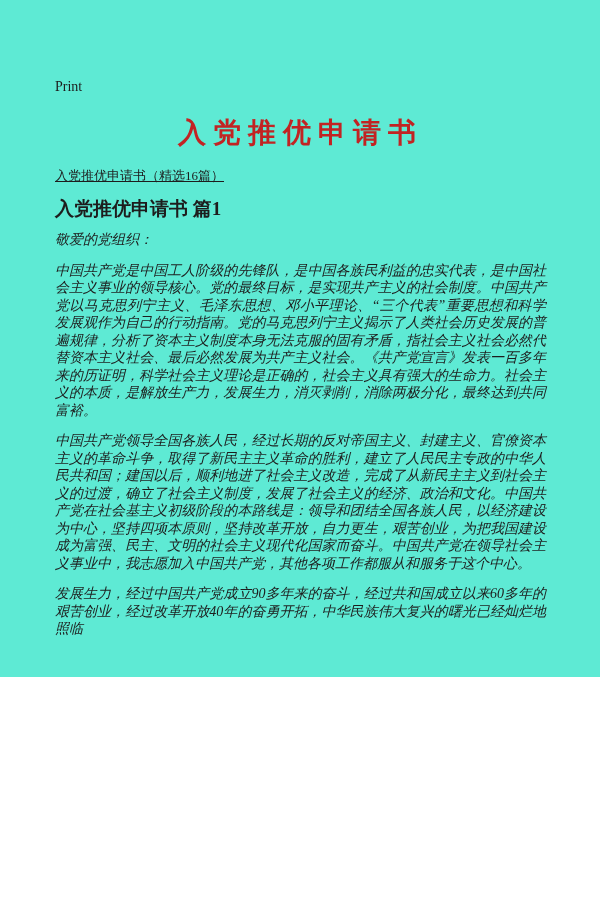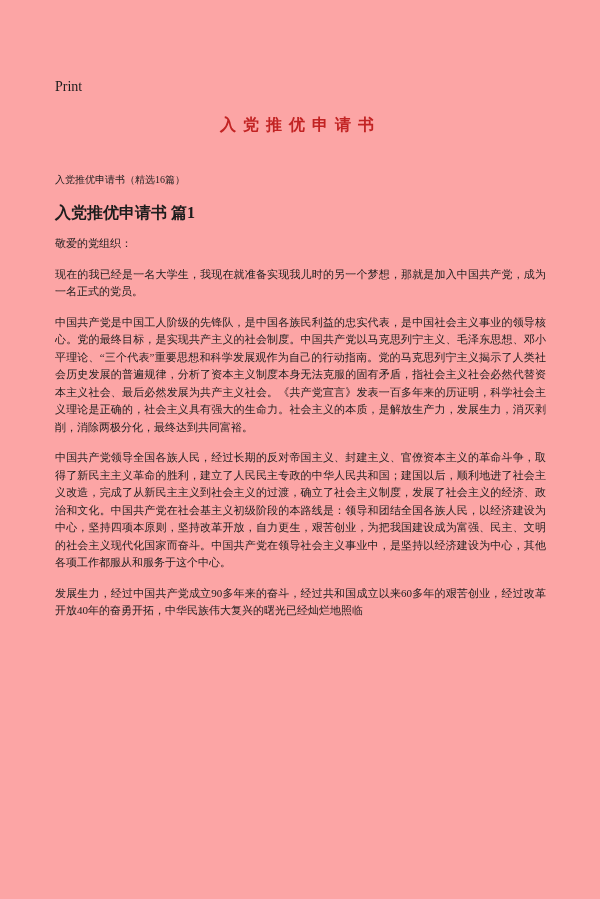--- a/index.html
+++ b/index.html
@@ -1,76 +1,77 @@
 <!DOCTYPE html>
 <html><head>
 <meta charset="utf-8">
 <style>
   html, body { margin: 0; padding: 0; background: #ffffff; }
   .page {
     position: relative;
     width: 600px;
-    height: 899px;
+    height: 677px;
     margin: 0 auto;
-    background: #fca5a5;
+    background: #5eead4;
     box-sizing: border-box;
     padding: 77px 54px 0 55px;
     font-family: "Liberation Serif", "DejaVu Serif", serif;
     color: #1d1d1d;
     overflow: hidden;
   }
   .print-link {
     display: inline-block;
     font-size: 14px;
     line-height: 16px;
     color: #1d1d1d;
     text-decoration: none;
     cursor: pointer;
   }
   .doc-title {
-    margin: 16px 0 0 0;
+    margin: 24px 0 0 0;
     text-align: center;
-    font-size: 16px;
+    font-size: 28px;
     line-height: 28px;
     font-weight: bold;
     letter-spacing: 7px;
   }
   .doc-subtitle {
-    margin: 32px 0 0 0;
-    font-size: 10px;
+    margin: 20px 0 0 0;
+    font-size: 13px;
     line-height: 18px;
     font-weight: normal;
+    text-decoration: underline;
   }
   .section-heading {
     margin: 14px 0 0 0;
-    font-size: 16px;
+    font-size: 19px;
     line-height: 19px;
     font-weight: bold;
   }
   p.body-para {
     margin: 13px 0 0 0;
-    font-size: 11px;
+    font-size: 14px;
     line-height: 17.5px;
     text-align: justify;
     text-justify: inter-ideograph;
     word-break: break-all;
+    font-style: italic;
   }
 </style>
 </head>
 <body>
 
 <div class="page">
 
   <a class="print-link">Print</a>
 
   <h1 class="doc-title" style="color: rgb(194, 35, 35);">入党推优申请书</h1>
 
   <div class="doc-subtitle">入党推优申请书（精选16篇）</div>
 
   <h2 class="section-heading">入党推优申请书 篇1</h2>
 
   <p class="body-para">敬爱的党组织：</p>
-  <p class="body-para">现在的我已经是一名大学生，我现在就准备实现我儿时的另一个梦想，那就是加入中国共产党，成为一名正式的党员。</p>
   <p class="body-para">中国共产党是中国工人阶级的先锋队，是中国各族民利益的忠实代表，是中国社会主义事业的领导核心。党的最终目标，是实现共产主义的社会制度。中国共产党以马克思列宁主义、毛泽东思想、邓小平理论、“三个代表”重要思想和科学发展观作为自己的行动指南。党的马克思列宁主义揭示了人类社会历史发展的普遍规律，分析了资本主义制度本身无法克服的固有矛盾，指社会主义社会必然代替资本主义社会、最后必然发展为共产主义社会。《共产党宣言》发表一百多年来的历证明，科学社会主义理论是正确的，社会主义具有强大的生命力。社会主义的本质，是解放生产力，发展生力，消灭剥削，消除两极分化，最终达到共同富裕。</p>
-  <p class="body-para">中国共产党领导全国各族人民，经过长期的反对帝国主义、封建主义、官僚资本主义的革命斗争，取得了新民主主义革命的胜利，建立了人民民主专政的中华人民共和国；建国以后，顺利地进了社会主义改造，完成了从新民主主义到社会主义的过渡，确立了社会主义制度，发展了社会主义的经济、政治和文化。中国共产党在社会基主义初级阶段的本路线是：领导和团结全国各族人民，以经济建设为中心，坚持四项本原则，坚持改革开放，自力更生，艰苦创业，为把我国建设成为富强、民主、文明的社会主义现代化国家而奋斗。中国共产党在领导社会主义事业中，是坚持以经济建设为中心，其他各项工作都服从和服务于这个中心。</p>
+  <p class="body-para">中国共产党领导全国各族人民，经过长期的反对帝国主义、封建主义、官僚资本主义的革命斗争，取得了新民主主义革命的胜利，建立了人民民主专政的中华人民共和国；建国以后，顺利地进了社会主义改造，完成了从新民主主义到社会主义的过渡，确立了社会主义制度，发展了社会主义的经济、政治和文化。中国共产党在社会基主义初级阶段的本路线是：领导和团结全国各族人民，以经济建设为中心，坚持四项本原则，坚持改革开放，自力更生，艰苦创业，为把我国建设成为富强、民主、文明的社会主义现代化国家而奋斗。中国共产党在领导社会主义事业中，我志愿加入中国共产党，其他各项工作都服从和服务于这个中心。</p>
   <p class="body-para">发展生力，经过中国共产党成立90多年来的奋斗，经过共和国成立以来60多年的艰苦创业，经过改革开放40年的奋勇开拓，中华民族伟大复兴的曙光已经灿烂地照临</p>
 
 </div>
 
 </body></html>

